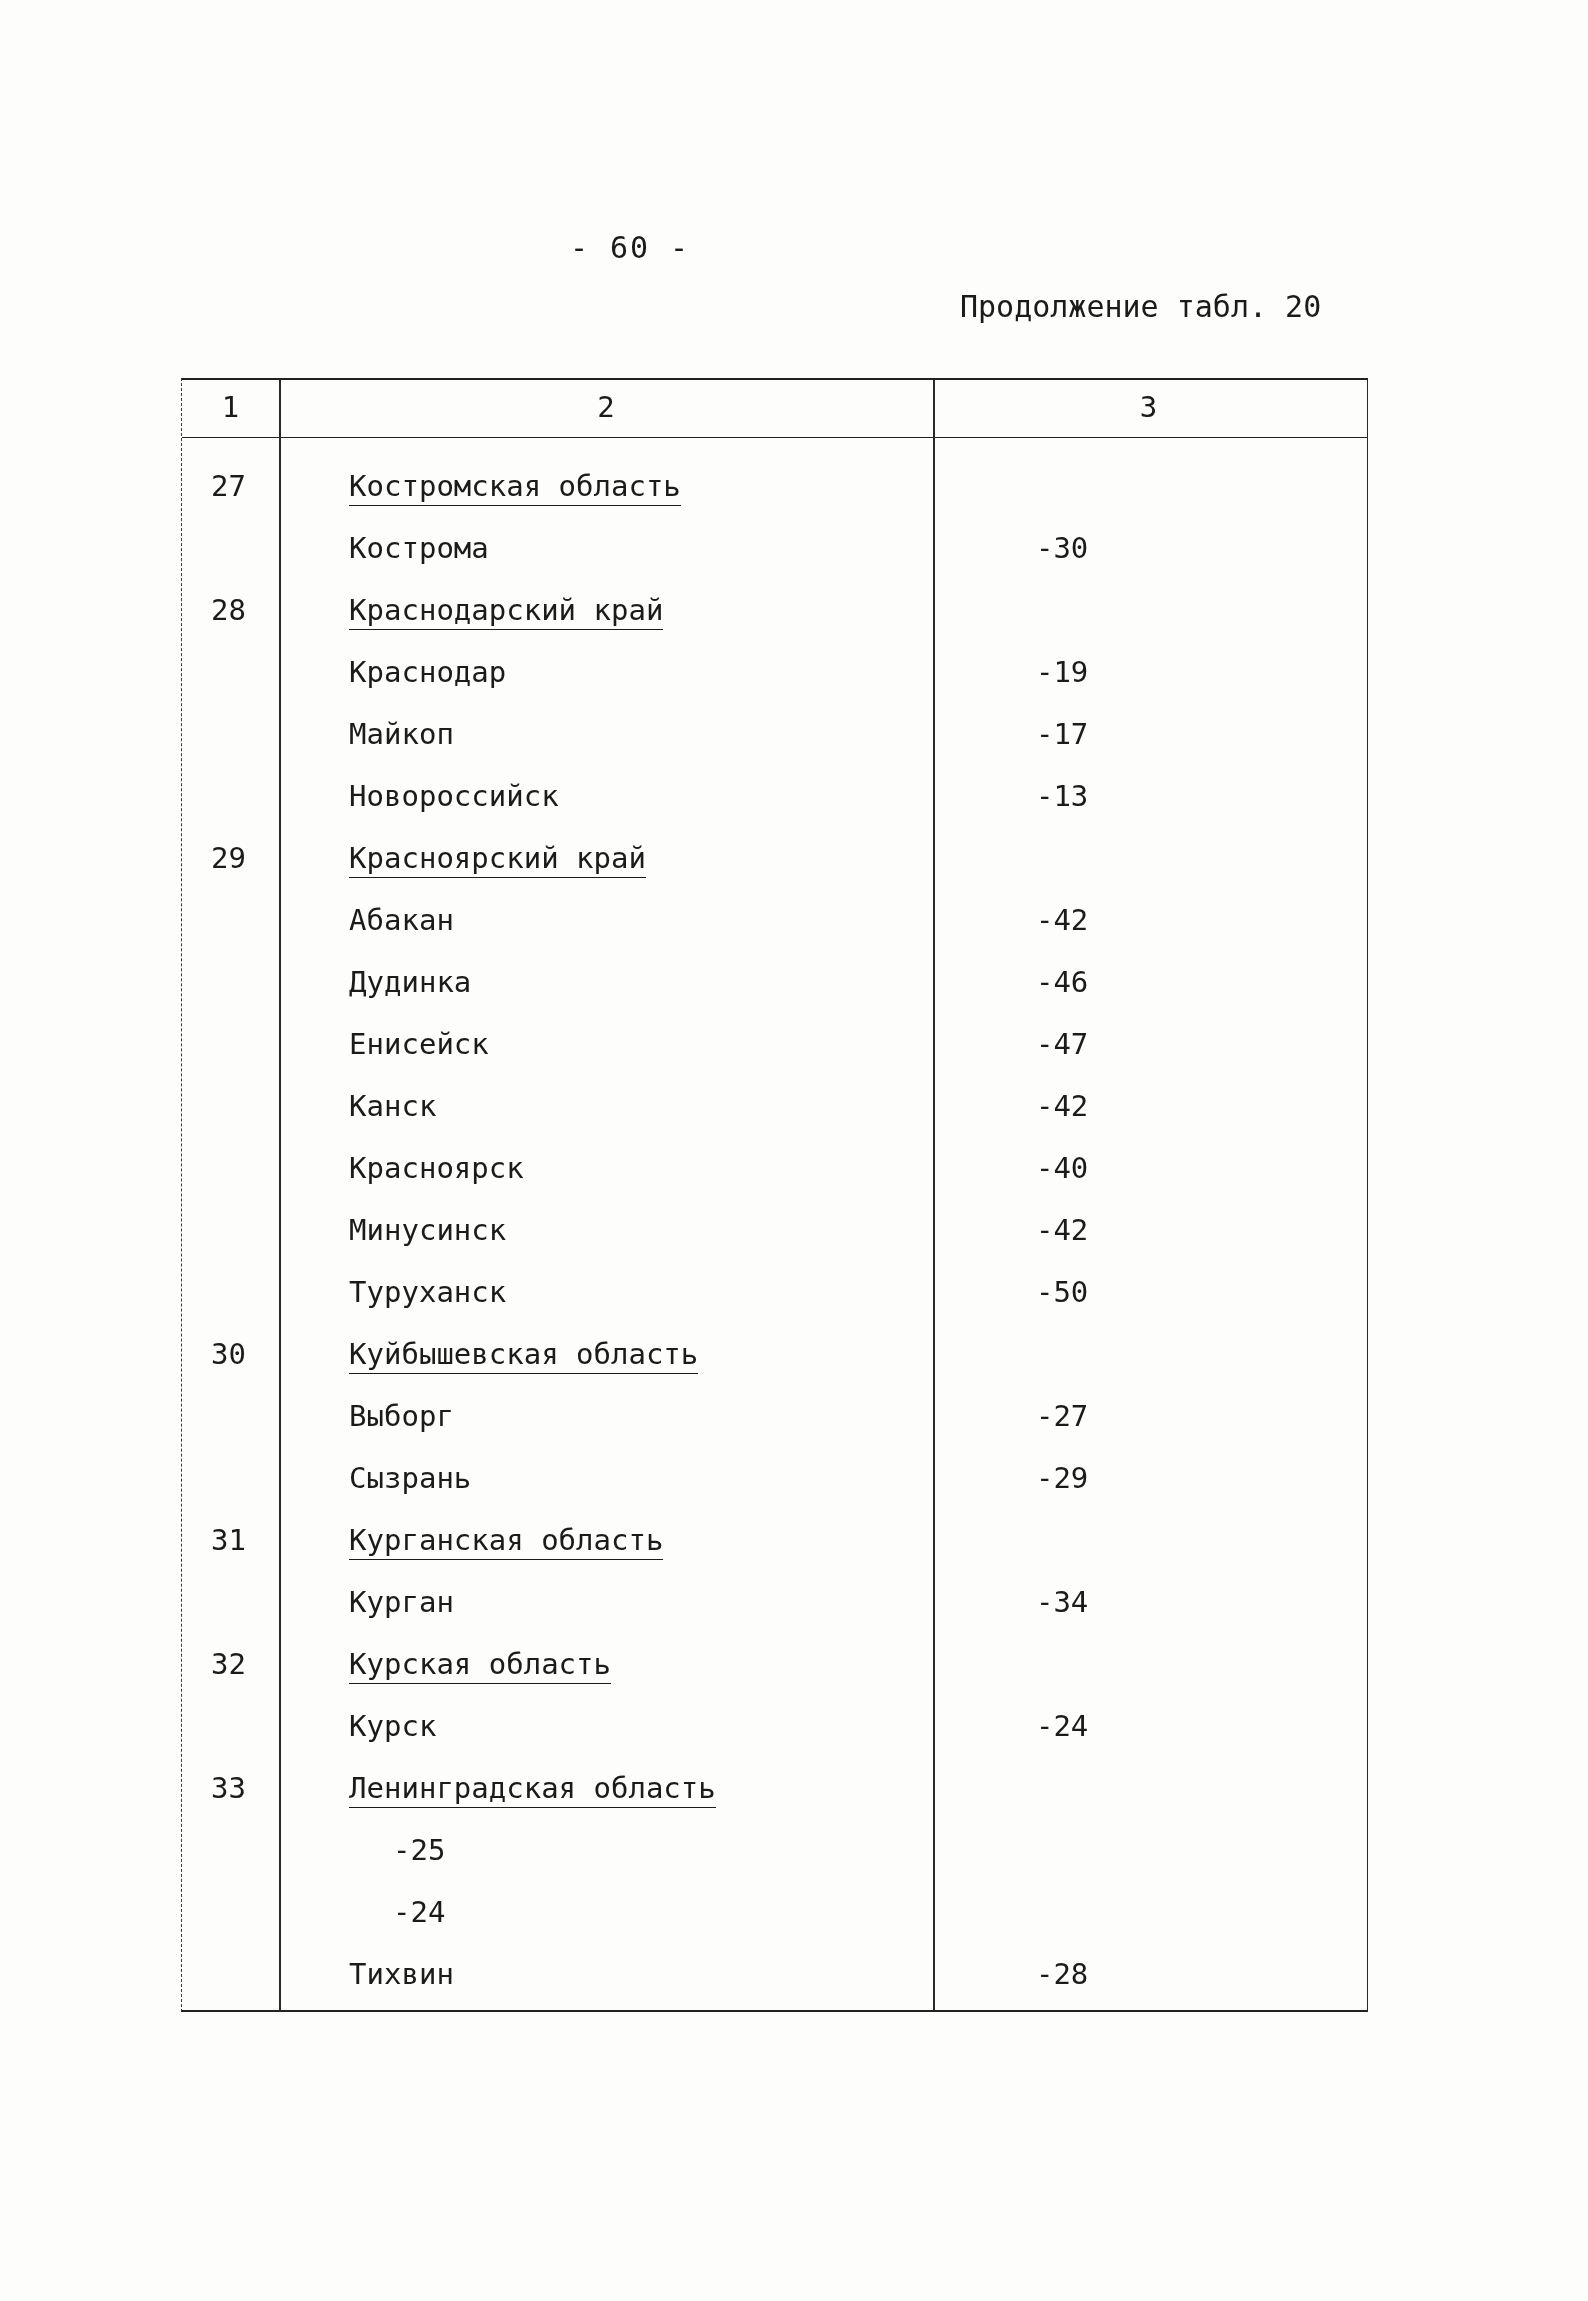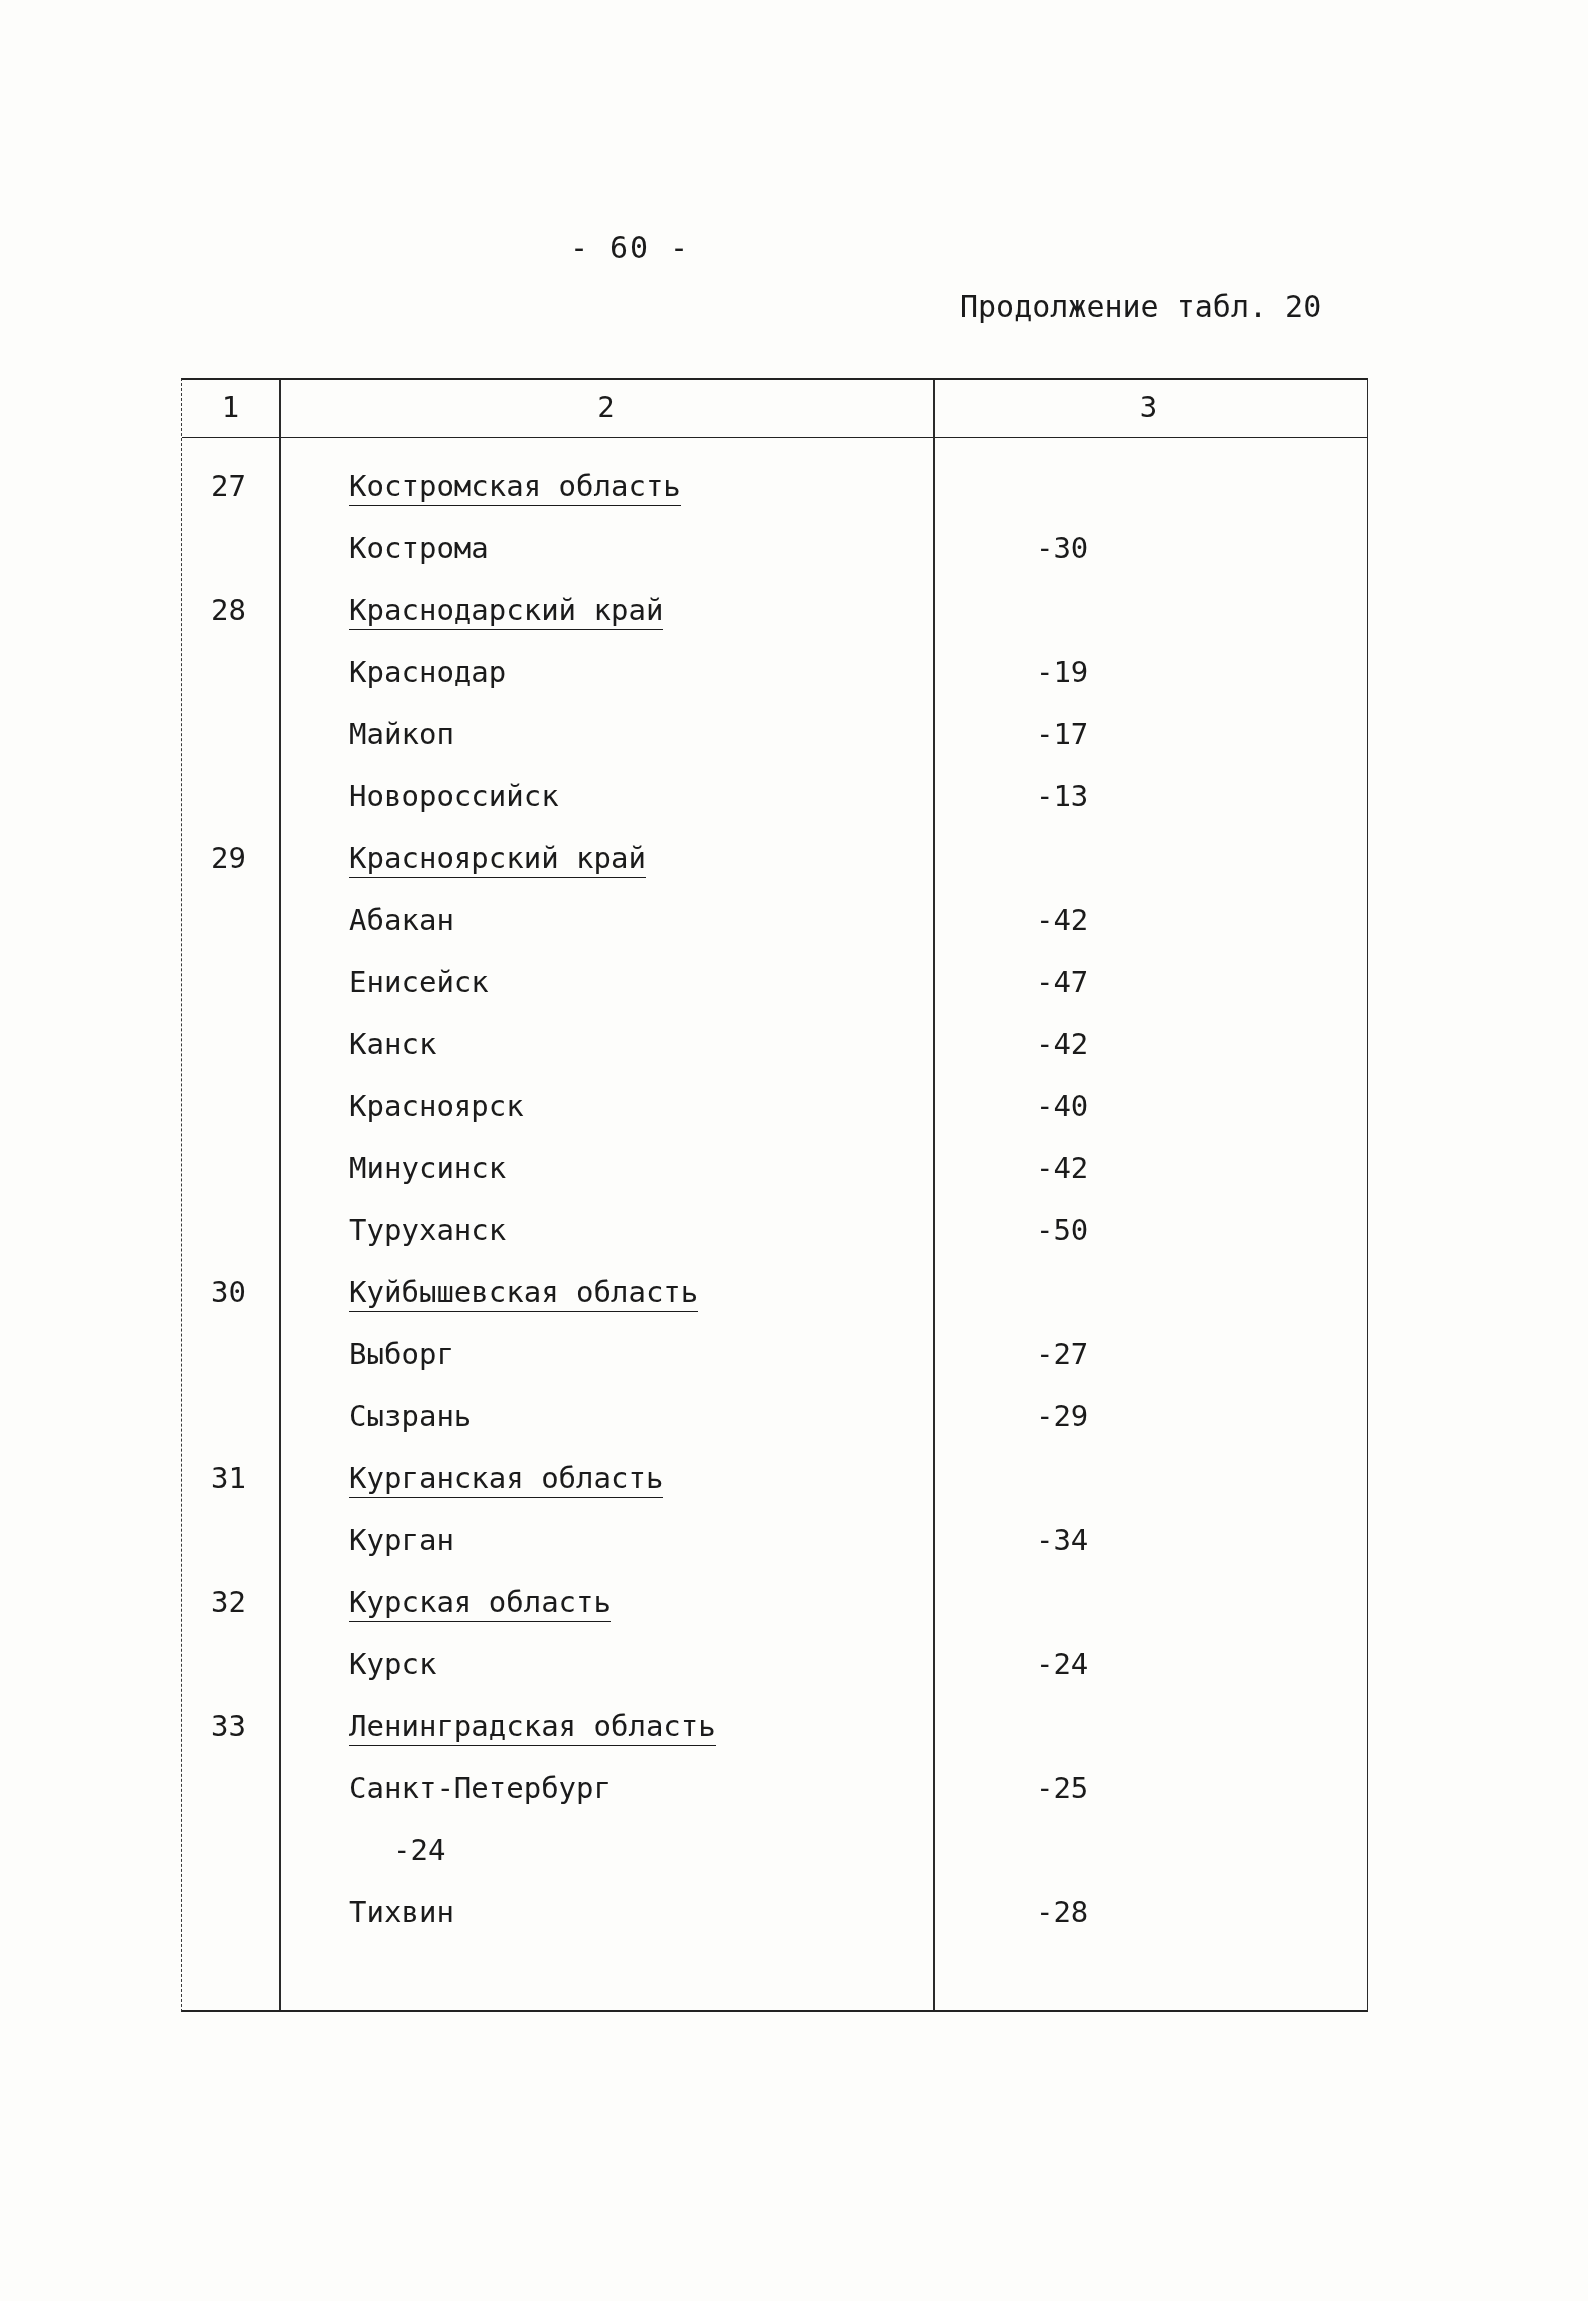--- a/index.html
+++ b/index.html
@@ -171,20 +171,27 @@
         <div class="trow">
     <div class="cell-num"></div>
     <div class="cell-name">
       <span class="nm">Абакан</span>
     </div>
     <div class="cell-value">-42</div>
   </div>
         <div class="trow">
     <div class="cell-num"></div>
     <div class="cell-name">
+      <span class="nm">Дудинка</span>
+    </div>
+    <div class="cell-value">-46</div>
+  </div>
+        <div class="trow">
+    <div class="cell-num"></div>
+    <div class="cell-name">
       <span class="nm">Енисейск</span>
     </div>
     <div class="cell-value">-47</div>
   </div>
         <div class="trow">
     <div class="cell-num"></div>
     <div class="cell-name">
       <span class="nm">Канск</span>
     </div>
     <div class="cell-value">-42</div>
@@ -261,23 +268,20 @@
   </div>
         <div class="trow">
     <div class="cell-num">33</div>
     <div class="cell-name">
       <span class="nm underlined">Ленинградская область</span>
     </div>
     <div class="cell-value"></div>
   </div>
         <div class="trow">
     <div class="cell-num"></div>
-    <div class="cell-name">
-      <span class="nm">Санкт-Петербург</span>
-    </div>
     <div class="cell-value">-25</div>
   </div>
         <div class="trow">
     <div class="cell-num"></div>
     <div class="cell-value">-24</div>
   </div>
         <div class="trow">
     <div class="cell-num"></div>
     <div class="cell-name">
       <span class="nm">Тихвин</span>

